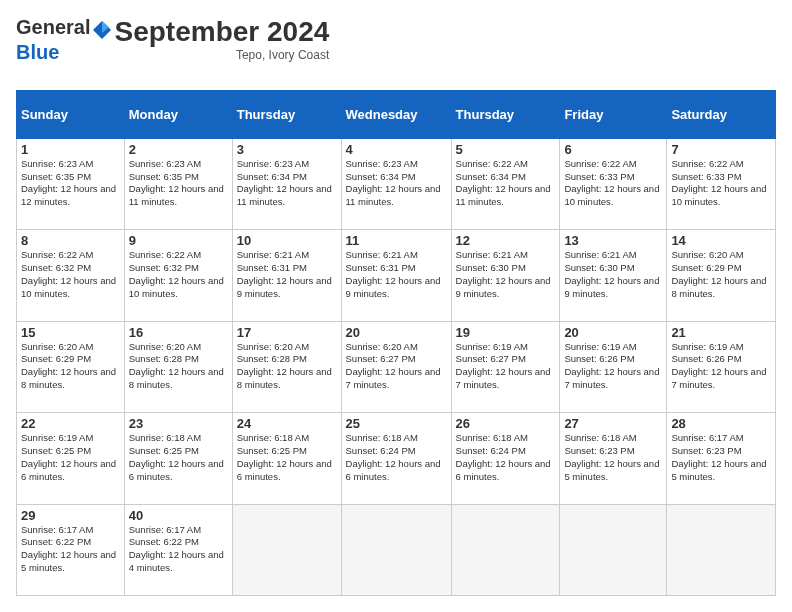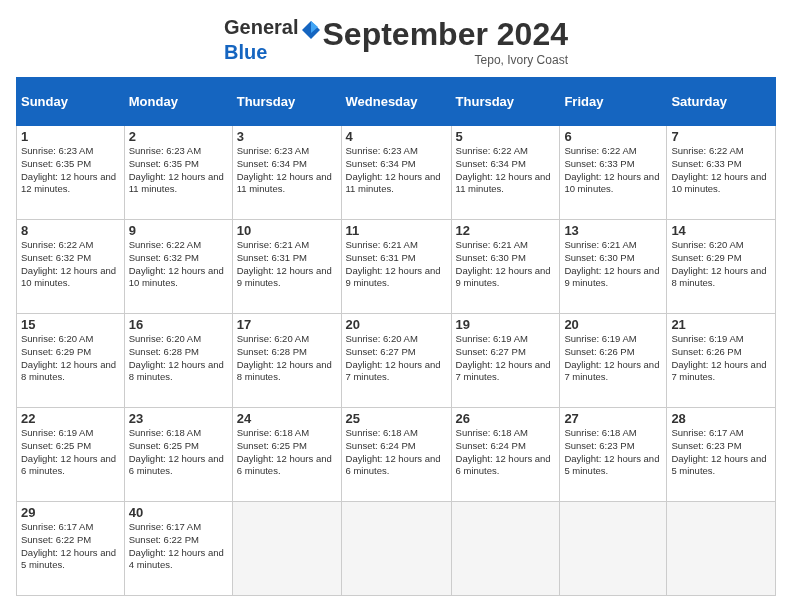--- a/index.html
+++ b/index.html
@@ -12,33 +12,33 @@
     }
     .page {
       width: 792px;
       height: 612px;
       padding: 16px;
       display: flex;
       flex-direction: column;
     }
     .header {
       display: flex;
-      justify-content: center;
+      justify-content: flex-start;
       align-items: flex-start;
-      margin-bottom: 10px;
+      margin-bottom: 26px;
     }
     .logo {
       display: flex;
       align-items: center;
     }
     .title-block {
       text-align: right;
     }
     .month-title {
-      font-size: 32px;
+      font-size: 28px;
       font-weight: bold;
       color: #333;
     }
     .location-title {
       font-size: 12px;
       color: #555;
     }
     .calendar-table {
       width: 100%;
       border-collapse: collapse;

